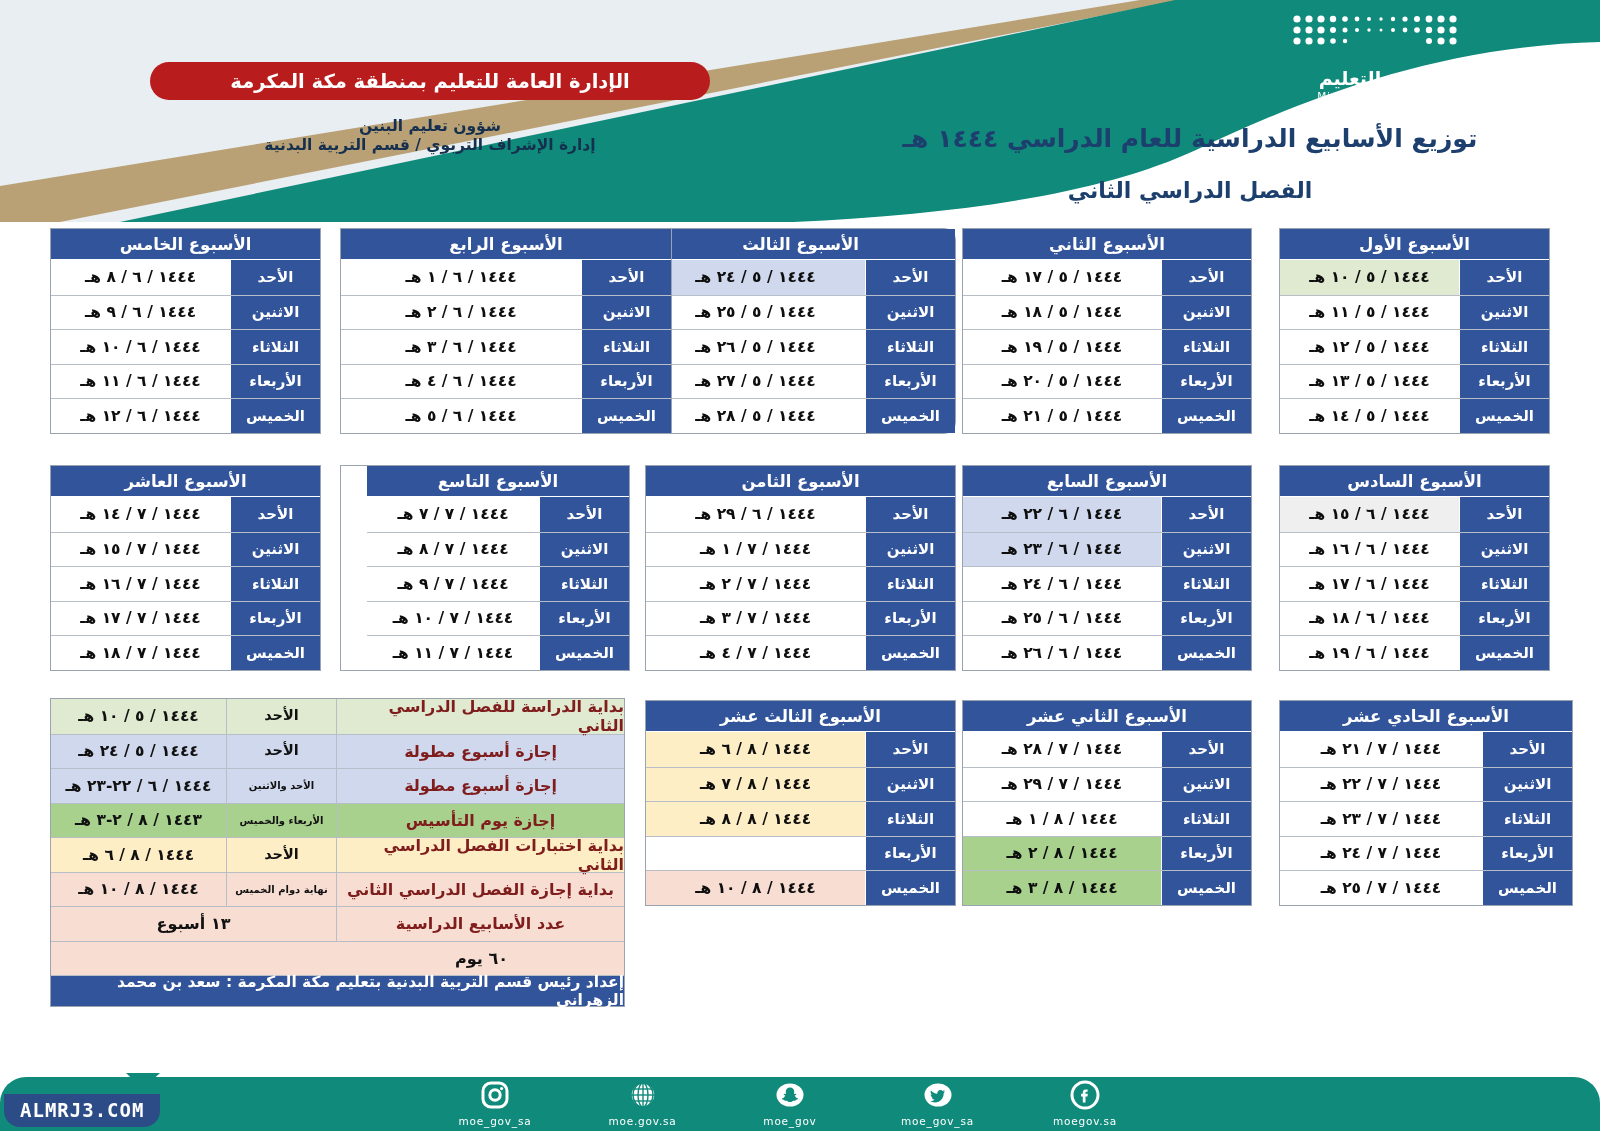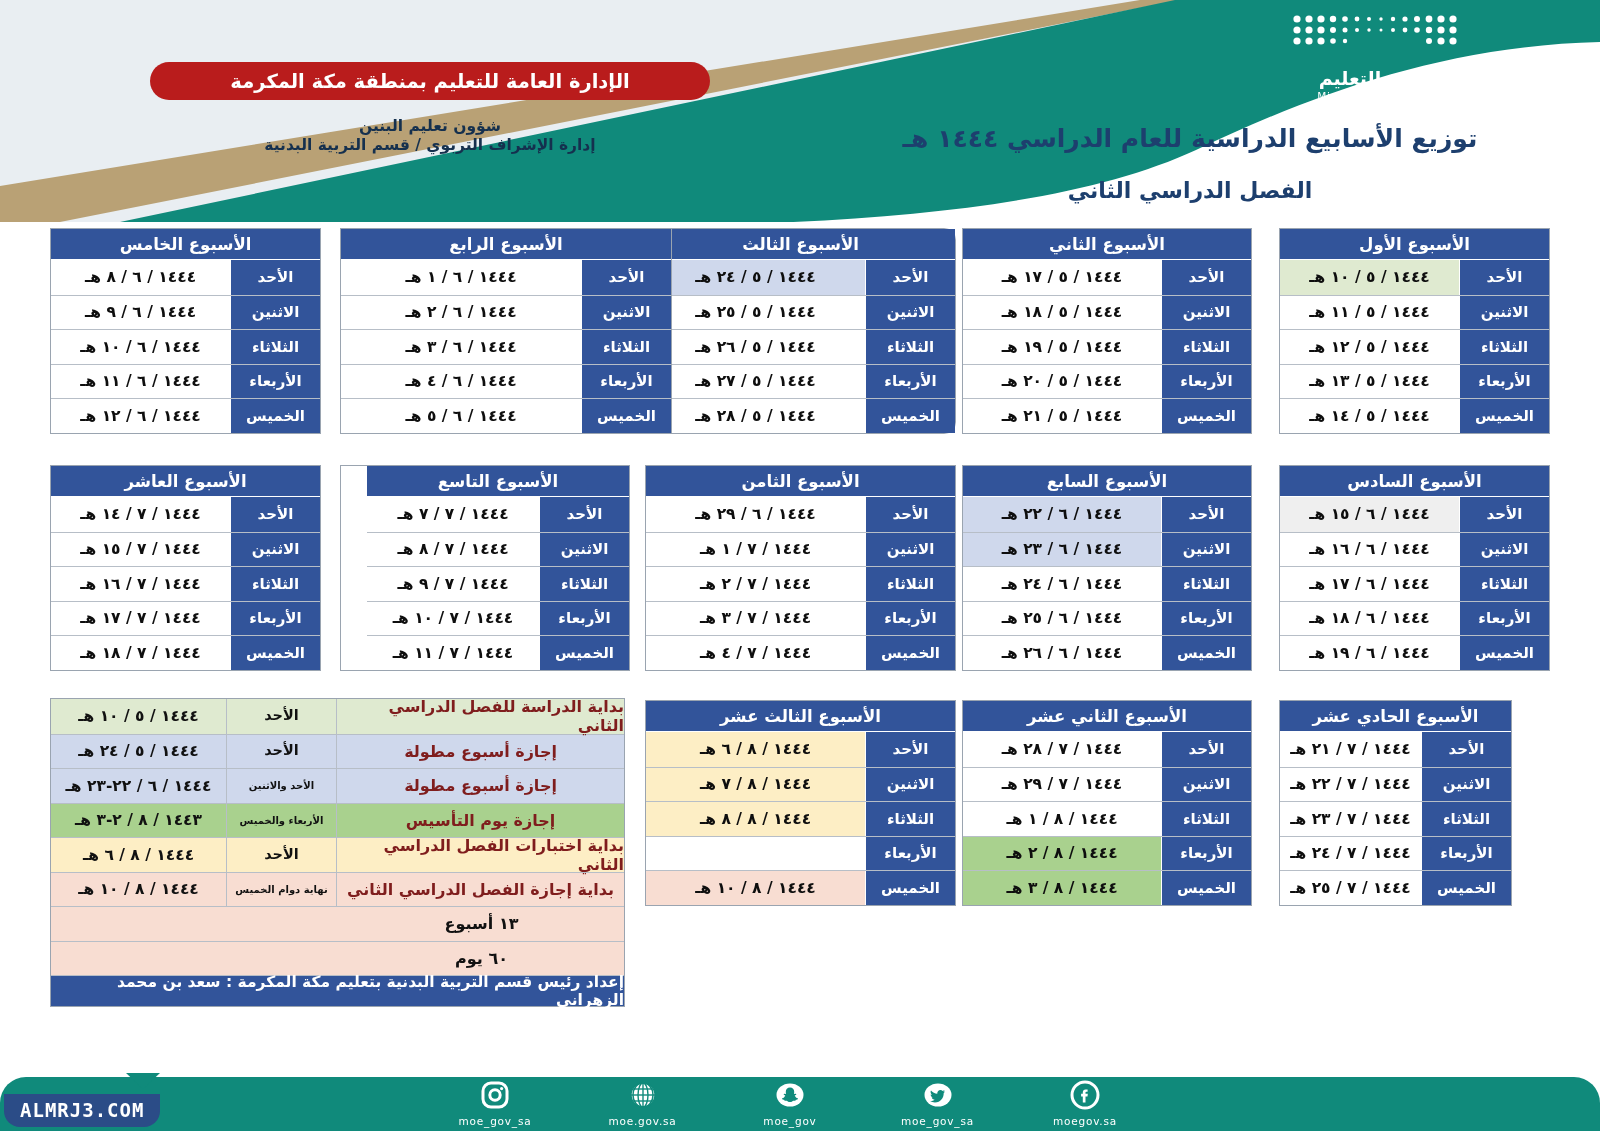--- a/index.html
+++ b/index.html
@@ -467,21 +467,21 @@
         </div>
         <div class="wk-row">
           <div class="wk-day">الأربعاء</div>
           <div class="wk-date ">١٤٤٤ / ٧ / ١٧ هـ</div>
         </div>
         <div class="wk-row">
           <div class="wk-day">الخميس</div>
           <div class="wk-date ">١٤٤٤ / ٧ / ١٨ هـ</div>
         </div>
       </div>
-      <div class="wk" style="left: 1279px; top: 700px; width: 233px;">
+      <div class="wk" style="left: 1279px; top: 700px; width: 294px;">
         <div class="wk-head">الأسبوع الحادي عشر</div>
         <div class="wk-row">
           <div class="wk-day">الأحد</div>
           <div class="wk-date ">١٤٤٤ / ٧ / ٢١ هـ</div>
         </div>
         <div class="wk-row">
           <div class="wk-day">الاثنين</div>
           <div class="wk-date ">١٤٤٤ / ٧ / ٢٢ هـ</div>
         </div>
         <div class="wk-row">
@@ -570,20 +570,21 @@
           <div class="sm-label">بداية اختبارات الفصل الدراسي الثاني</div>
           <div class="sm-day">الأحد</div>
           <div class="sm-date">١٤٤٤ / ٨ / ٦ هـ</div>
         </div>
         <div class="sm-row bg-pink">
           <div class="sm-label">بداية إجازة الفصل الدراسي الثاني</div>
           <div class="sm-day small">نهاية دوام الخميس</div>
           <div class="sm-date">١٤٤٤ / ٨ / ١٠ هـ</div>
         </div>
         <div class="sm-row merged bg-pink">
+          <div class="sm-label">عدد الأسابيع الدراسية</div>
           <div class="sm-wide">١٣ أسبوع</div>
         </div>
         <div class="sm-row merged bg-pink">
           <div class="sm-wide">٦٠ يوم</div>
         </div>
       </div>
     <div class="sm-footer">إعداد رئيس قسم التربية البدنية بتعليم مكة المكرمة : سعد بن محمد الزهراني</div>
   </div>
 
   <div id="footer">

